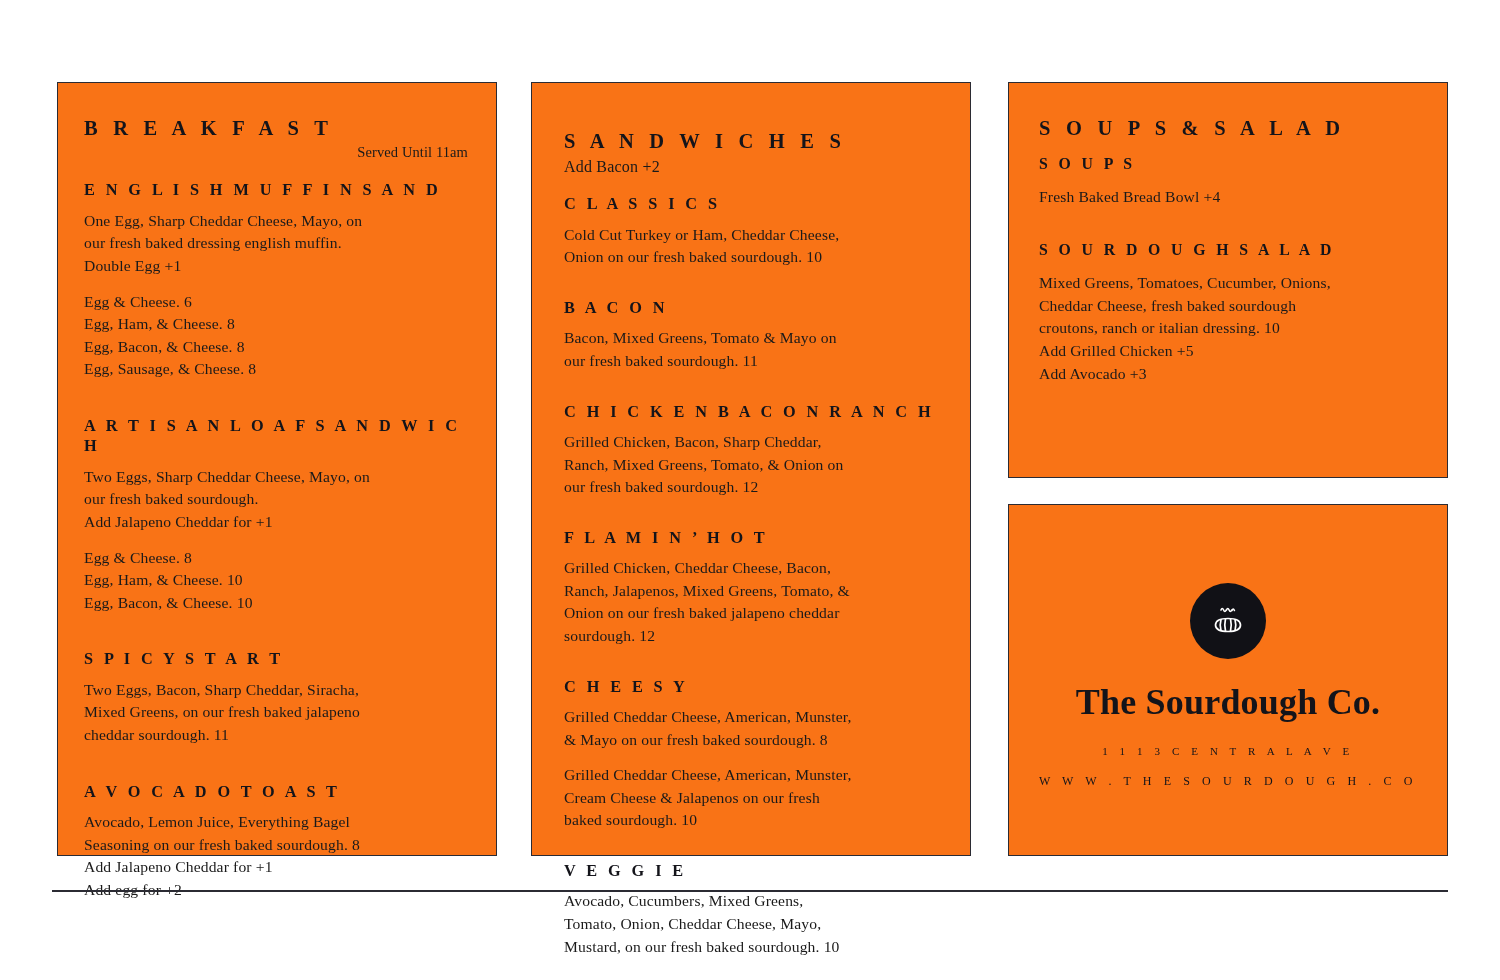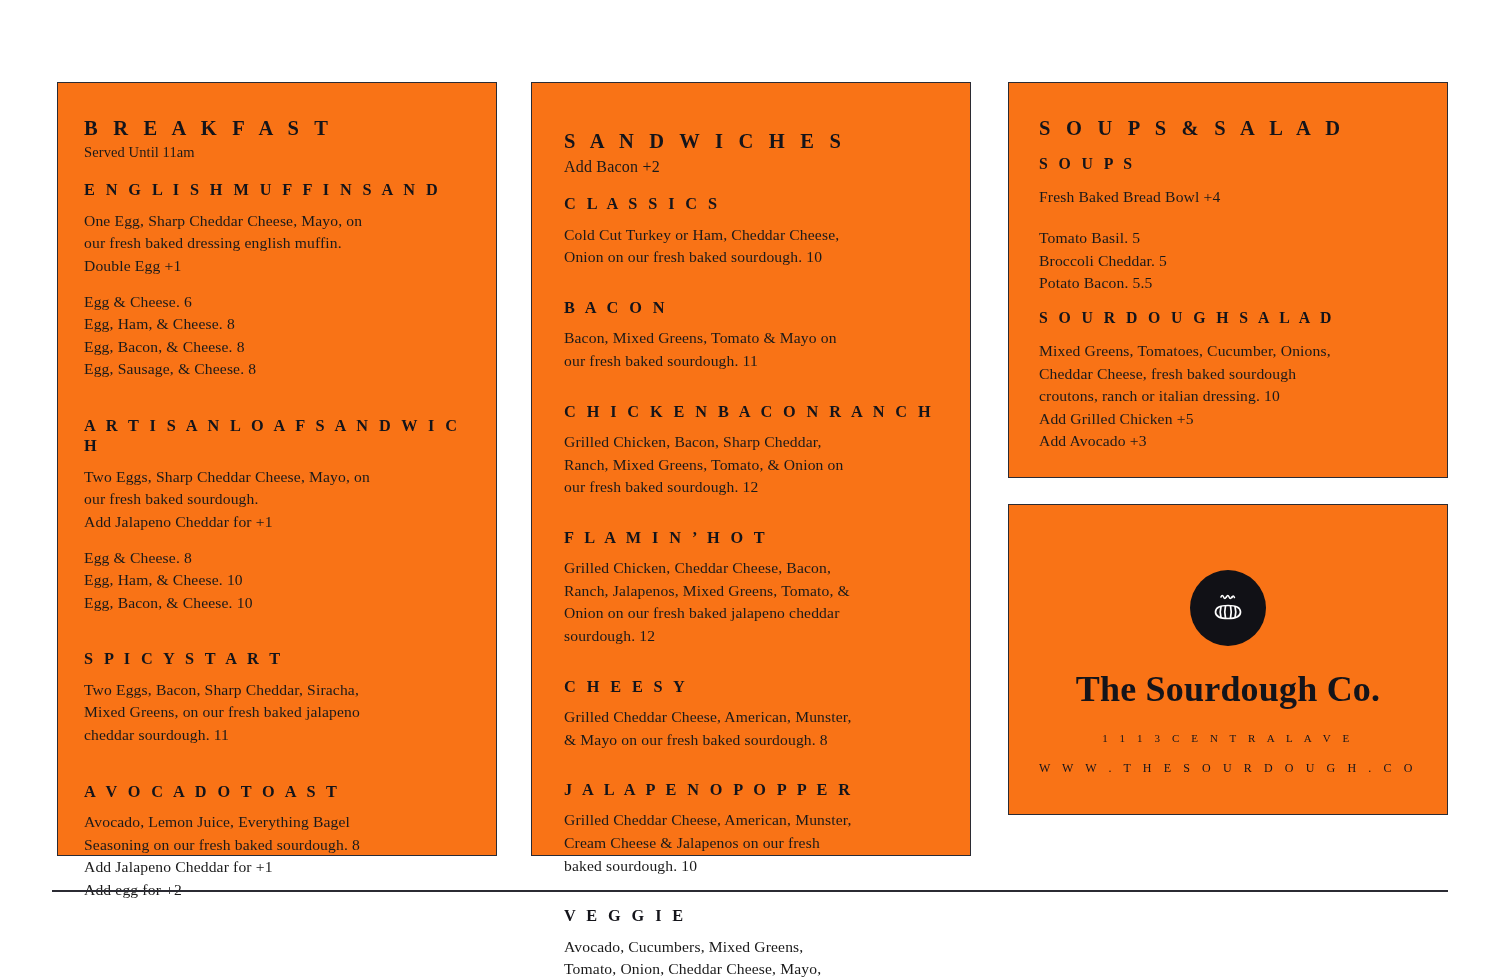--- a/index.html
+++ b/index.html
@@ -37,22 +37,22 @@
     width: 440px; height: 774px;
     padding: 46px 24px 10px 32px;
   }
   #col-soups {
     left: 1008px; top: 82px;
     width: 440px; height: 396px;
     padding: 33px 24px 10px 30px;
   }
   #col-brand {
     left: 1008px; top: 504px;
-    width: 440px; height: 311px;
-    padding: 3px;
+    width: 440px; height: 352px;
+    padding: 16px;
   }
   .bottom-rule {
     position: absolute;
     left: 52px;
     top: 890px;
     width: 1396px;
     height: 0;
     border-top: 2px solid #2b2b33;
   }
 
@@ -62,20 +62,21 @@
     font-weight: 700;
     margin: 0 0 2px 0;
     line-height: 1.2;
     color: #14141a;
   }
   .served {
     font-size: 14.5px;
     letter-spacing: 0.1px;
     margin: 0 0 19px 0;
     line-height: 1.3;
+    text-align: right;
   }
   .addbacon {
     font-size: 16px;
     letter-spacing: 0.2px;
     margin: 3px 0 17px 0;
     line-height: 1.3;
   }
 
   h2.item-title {
     font-size: 16.3px;
@@ -238,46 +239,40 @@
     </div>
     <div class="gap-sm"></div>
 
     <h2 class="item-title">C H E E S Y</h2>
     <div class="desc">
       <div>Grilled Cheddar Cheese, American, Munster,</div>
       <div>&amp; Mayo on our fresh baked sourdough. 8</div>
     </div>
     <div class="gap-sm"></div>
 
-    <h2 class="item-title">J A L A P E N O   P O P P E R</h2>
     <div class="desc">
       <div>Grilled Cheddar Cheese, American, Munster,</div>
       <div>Cream Cheese &amp; Jalapenos on our fresh</div>
       <div>baked sourdough. 10</div>
     </div>
     <div class="gap-sm"></div>
 
     <h2 class="item-title">V E G G I E</h2>
     <div class="desc">
       <div>Avocado, Cucumbers, Mixed Greens,</div>
       <div>Tomato, Onion, Cheddar Cheese, Mayo,</div>
       <div>Mustard, on our fresh baked sourdough. 10</div>
     </div>
   </section>
 
   <section class="col" id="col-soups">
     <h1 class="section-title">S O U P S   &amp;   S A L A D</h1>
     <div class="sub-head">S O U P S</div>
     <div class="desc">Fresh Baked Bread Bowl +4</div>
     <div class="gap-md"></div>
-    <div class="priceline">
-      <div>Tomato Basil. 5</div>
-      <div>Broccoli Cheddar. 5</div>
-      <div>Potato Bacon. 5.5</div>
-    </div>
     <div class="sub-head">S O U R D O U G H   S A L A D</div>
     <div class="desc">
       <div>Mixed Greens, Tomatoes, Cucumber, Onions,</div>
       <div>Cheddar Cheese, fresh baked sourdough</div>
       <div>croutons, ranch or italian dressing. 10</div>
       <div>Add Grilled Chicken +5</div>
       <div>Add Avocado +3</div>
     </div>
   </section>
 

